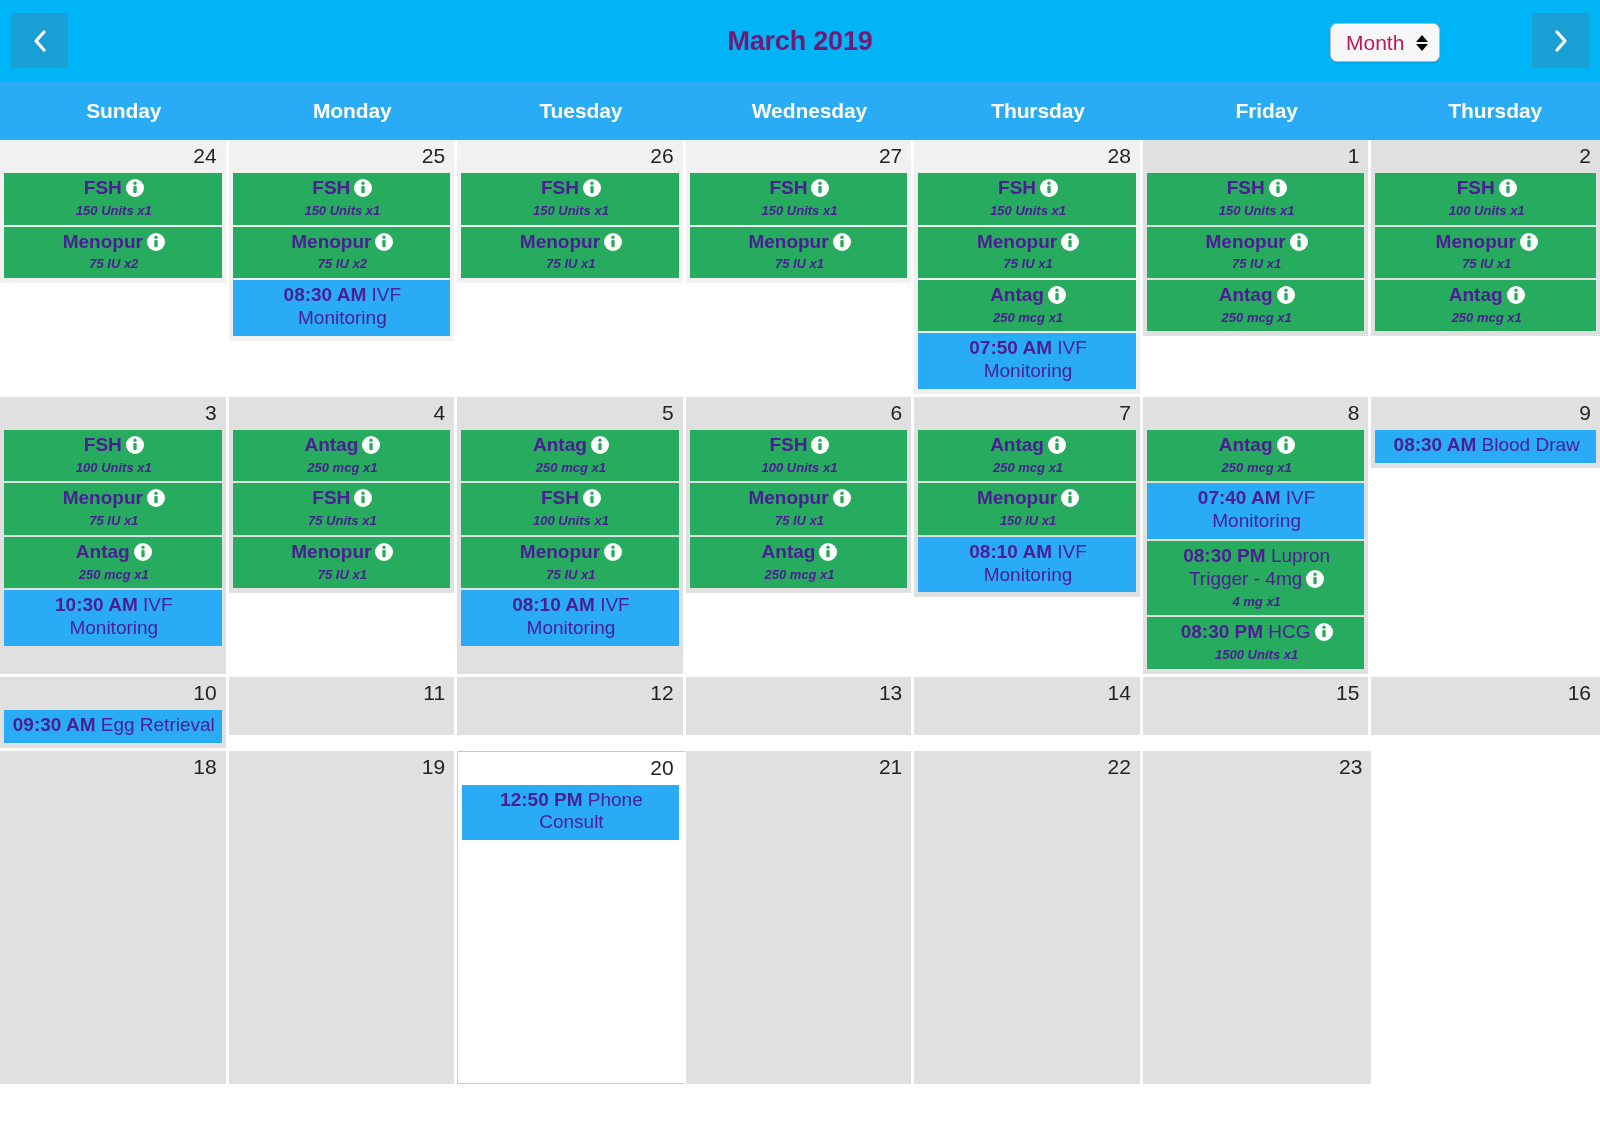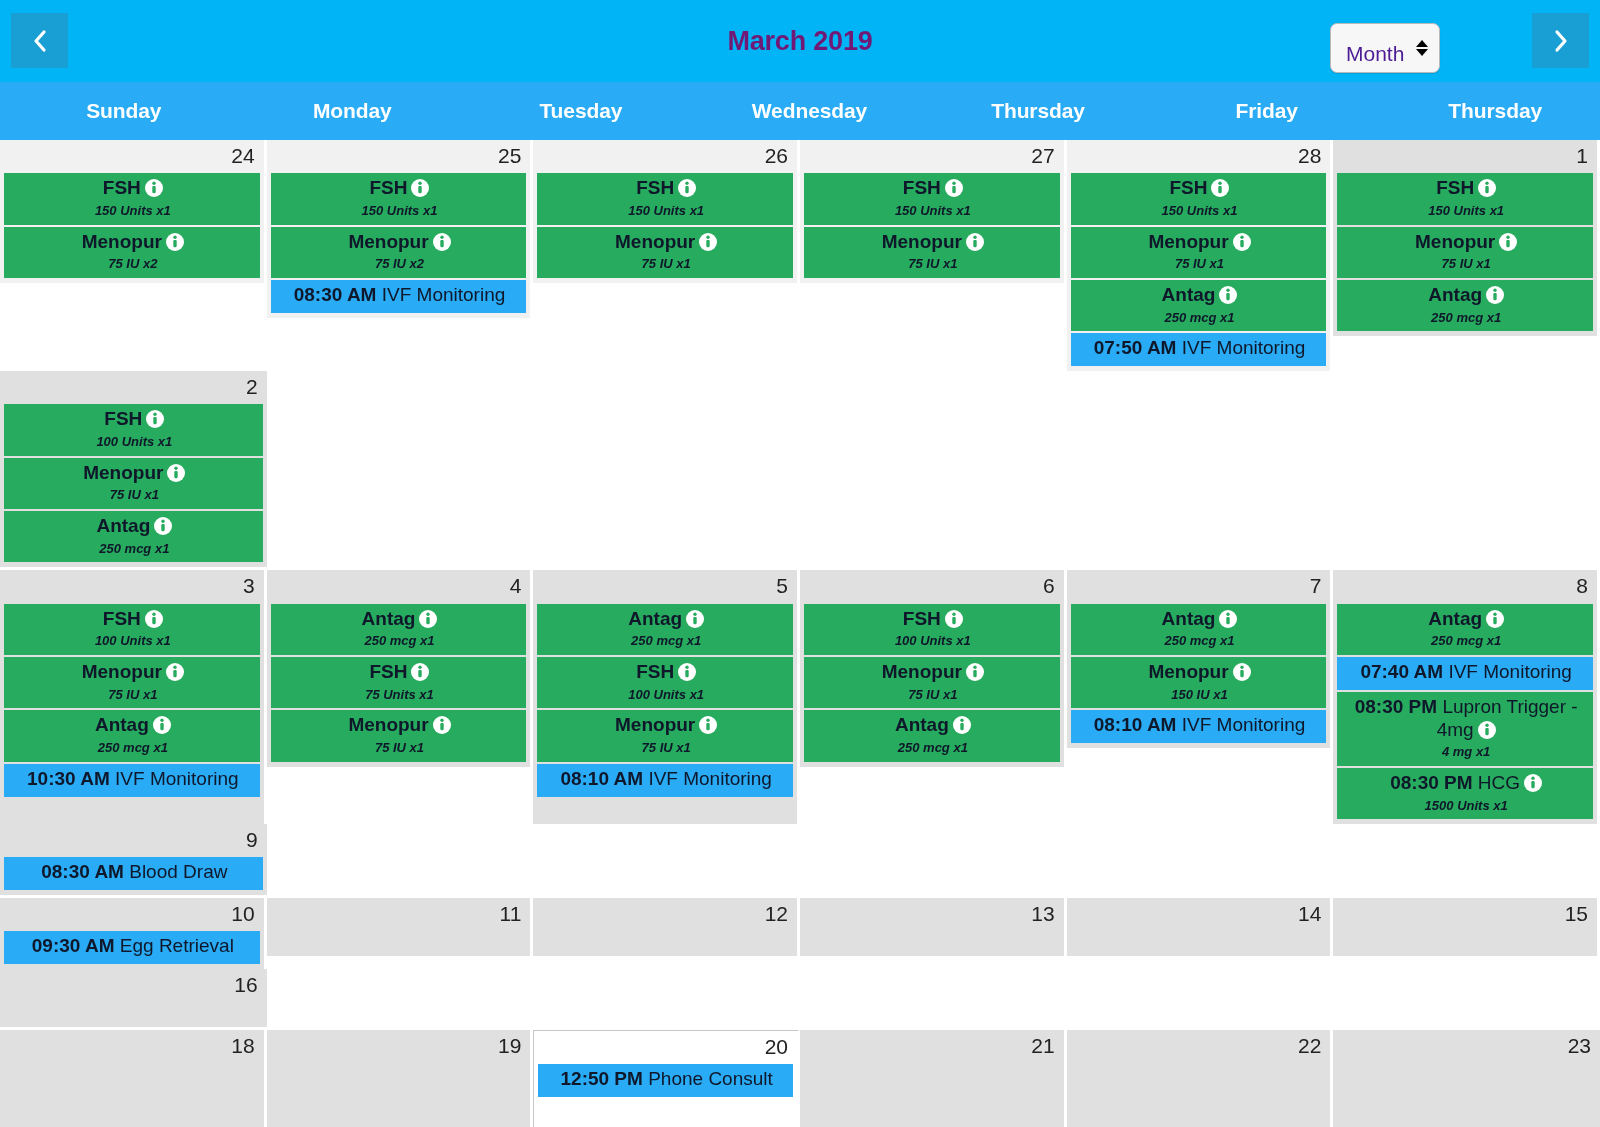--- a/index.html
+++ b/index.html
@@ -56,24 +56,24 @@
     position: absolute;
     right: 160px;
     top: 23px;
   }
   .view-select {
     appearance: none;
     -webkit-appearance: none;
     background: #f7f7f7;
     border: 1px solid #b9b9b9;
     border-radius: 7px;
-    padding: 18px 34px 7px 15px;
+    padding: 7px 34px 7px 15px;
     font-size: 21px;
     font-family: "Liberation Sans", sans-serif;
-    color: #4c1d95;
+    color: #be185d;
     cursor: pointer;
     line-height: 1.1;
     box-shadow: 0 1px 1px rgba(0,0,0,0.10);
     margin-left: 47px;
   }
   .select-arrows {
     position: absolute;
     right: 12px;
     top: 50%;
     transform: translateY(-50%);
@@ -105,21 +105,21 @@
     display: flex;
     align-items: center;
     justify-content: center;
     letter-spacing: -0.1px;
     padding-left: 19px;
   }
 
   
   .week-row {
     display: grid;
-    grid-template-columns: repeat(6, 1fr);
+    grid-template-columns: repeat(7, 1fr);
     background: #ffffff;
     border-bottom: 3px solid #ffffff;
     align-items: stretch;
   }
   .day-cell {
     background: #e0e0e0;
     border-right: 3px solid #ffffff;
     padding: 0 0 5px 0;
     align-self: start;
     min-height: 58px;
@@ -139,21 +139,21 @@
     color: #222222;
     padding: 4px 9px 5px 0;
     line-height: 1.15;
   }
 
   .events { padding: 0 4px; }
 
   .event {
     margin-bottom: 2px;
     padding: 4px 4px 6px 6px;
-    color: #0f172a;
+    color: #4c1d95;
     text-align: center;
     line-height: 1.2;
     cursor: pointer;
   }
   .event:last-child { margin-bottom: 0; }
   .event.med { background: #27ab5e; }
   .event.appt { background: #29abf5; }
 
   .ev-title {
     font-size: 19px;

